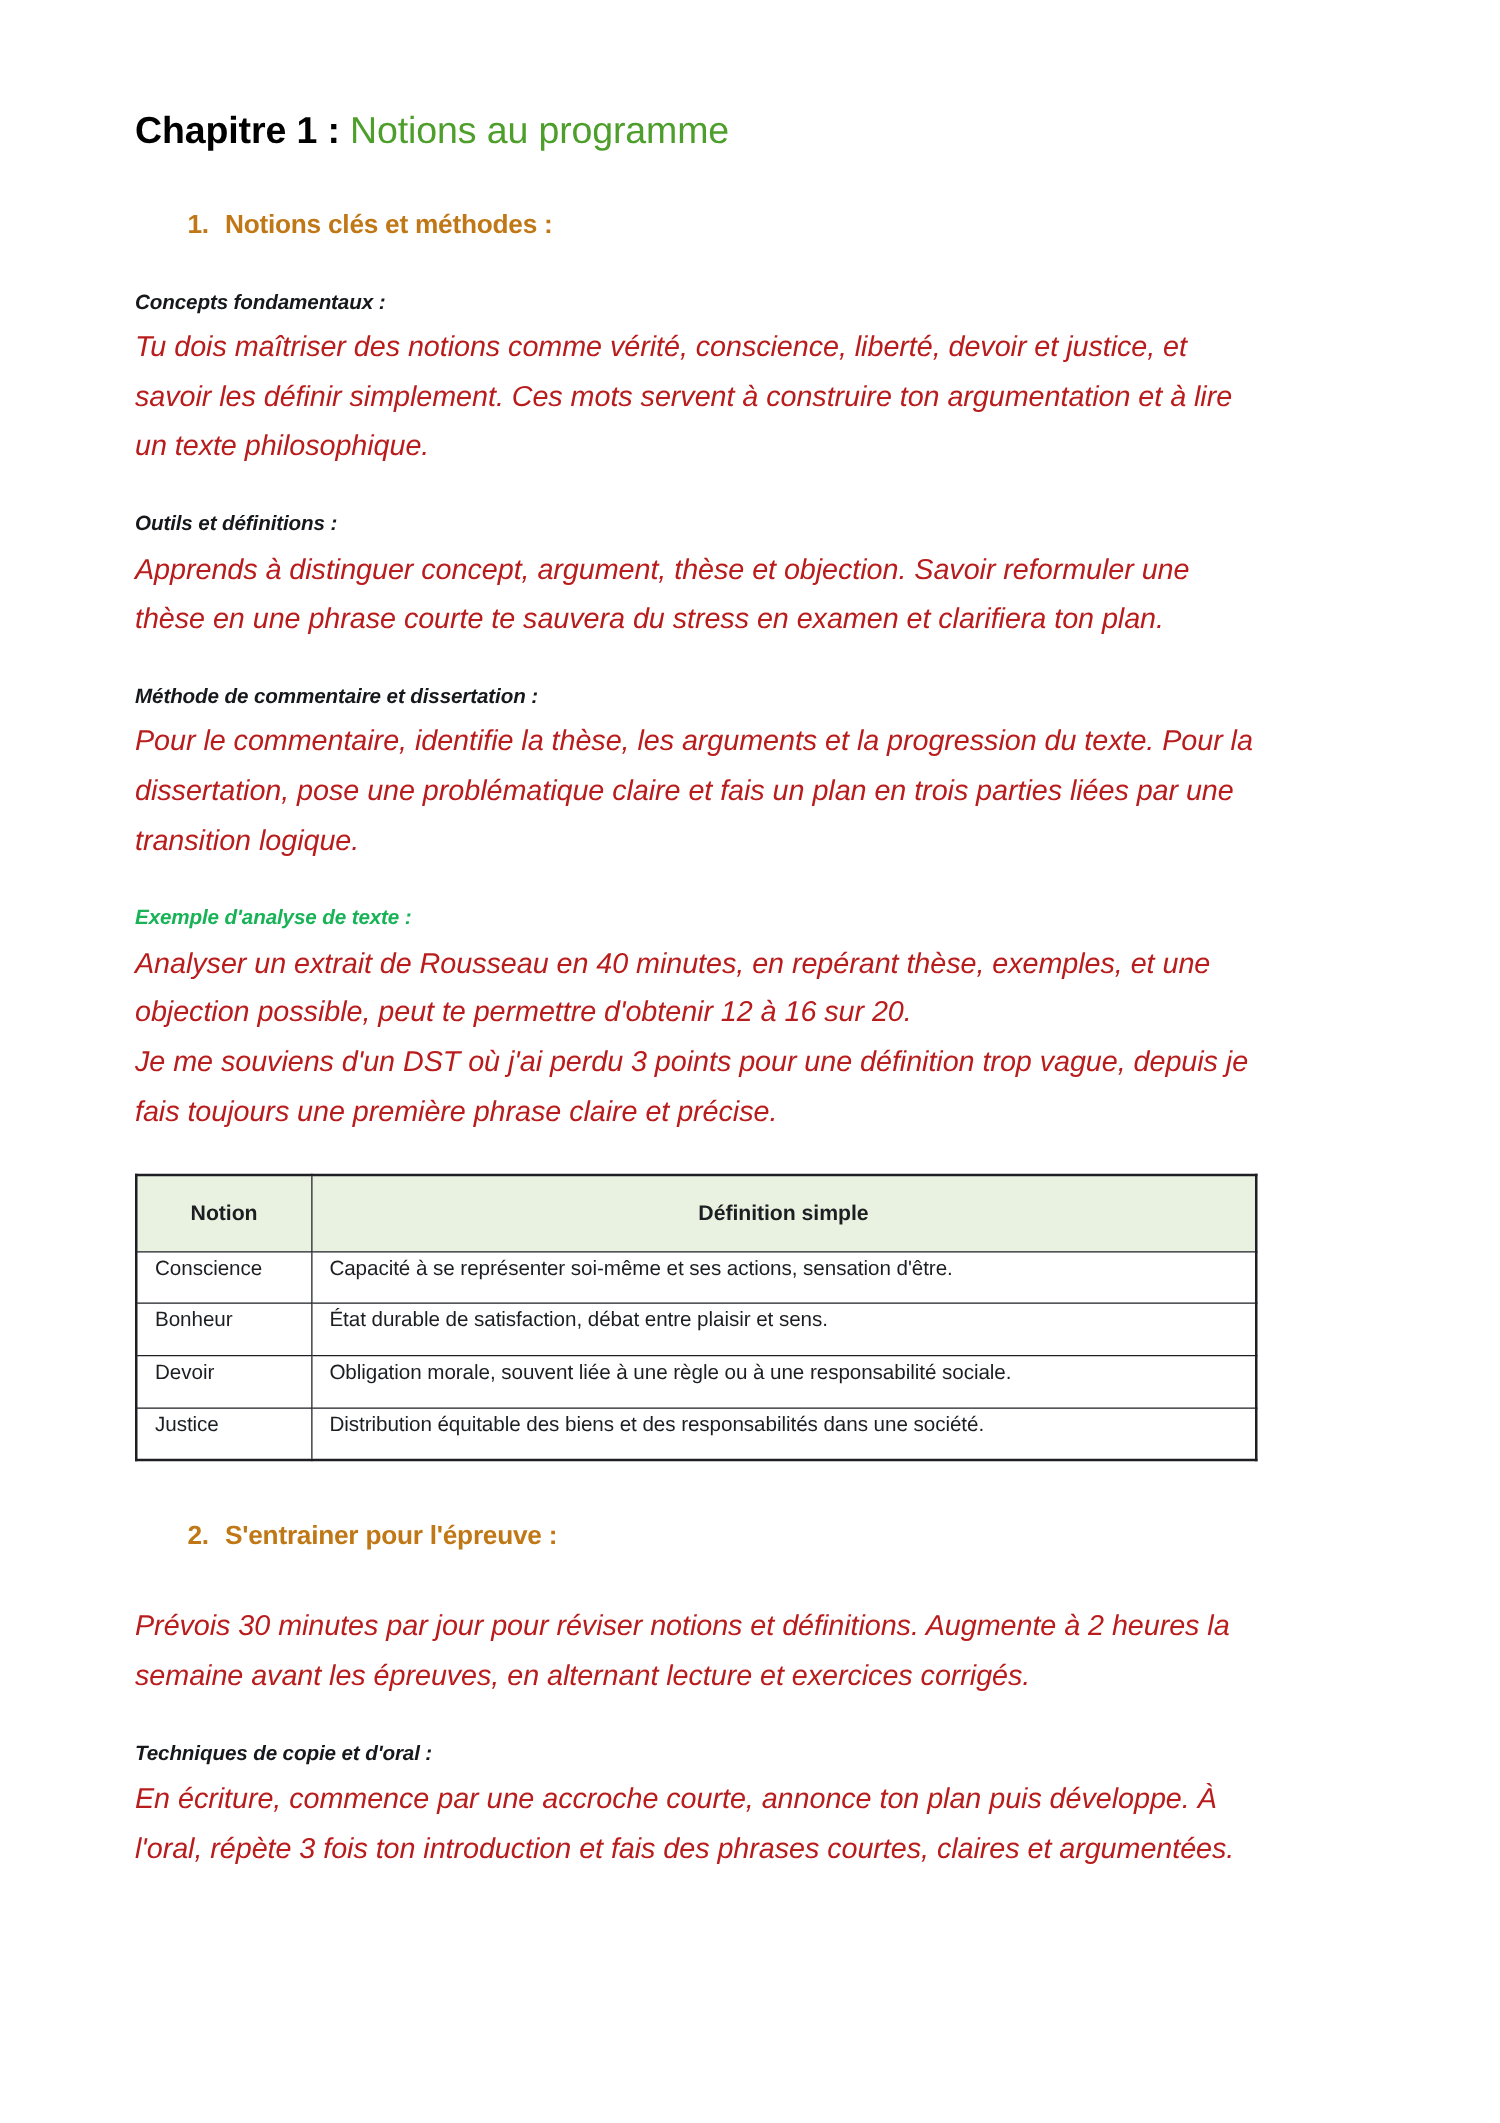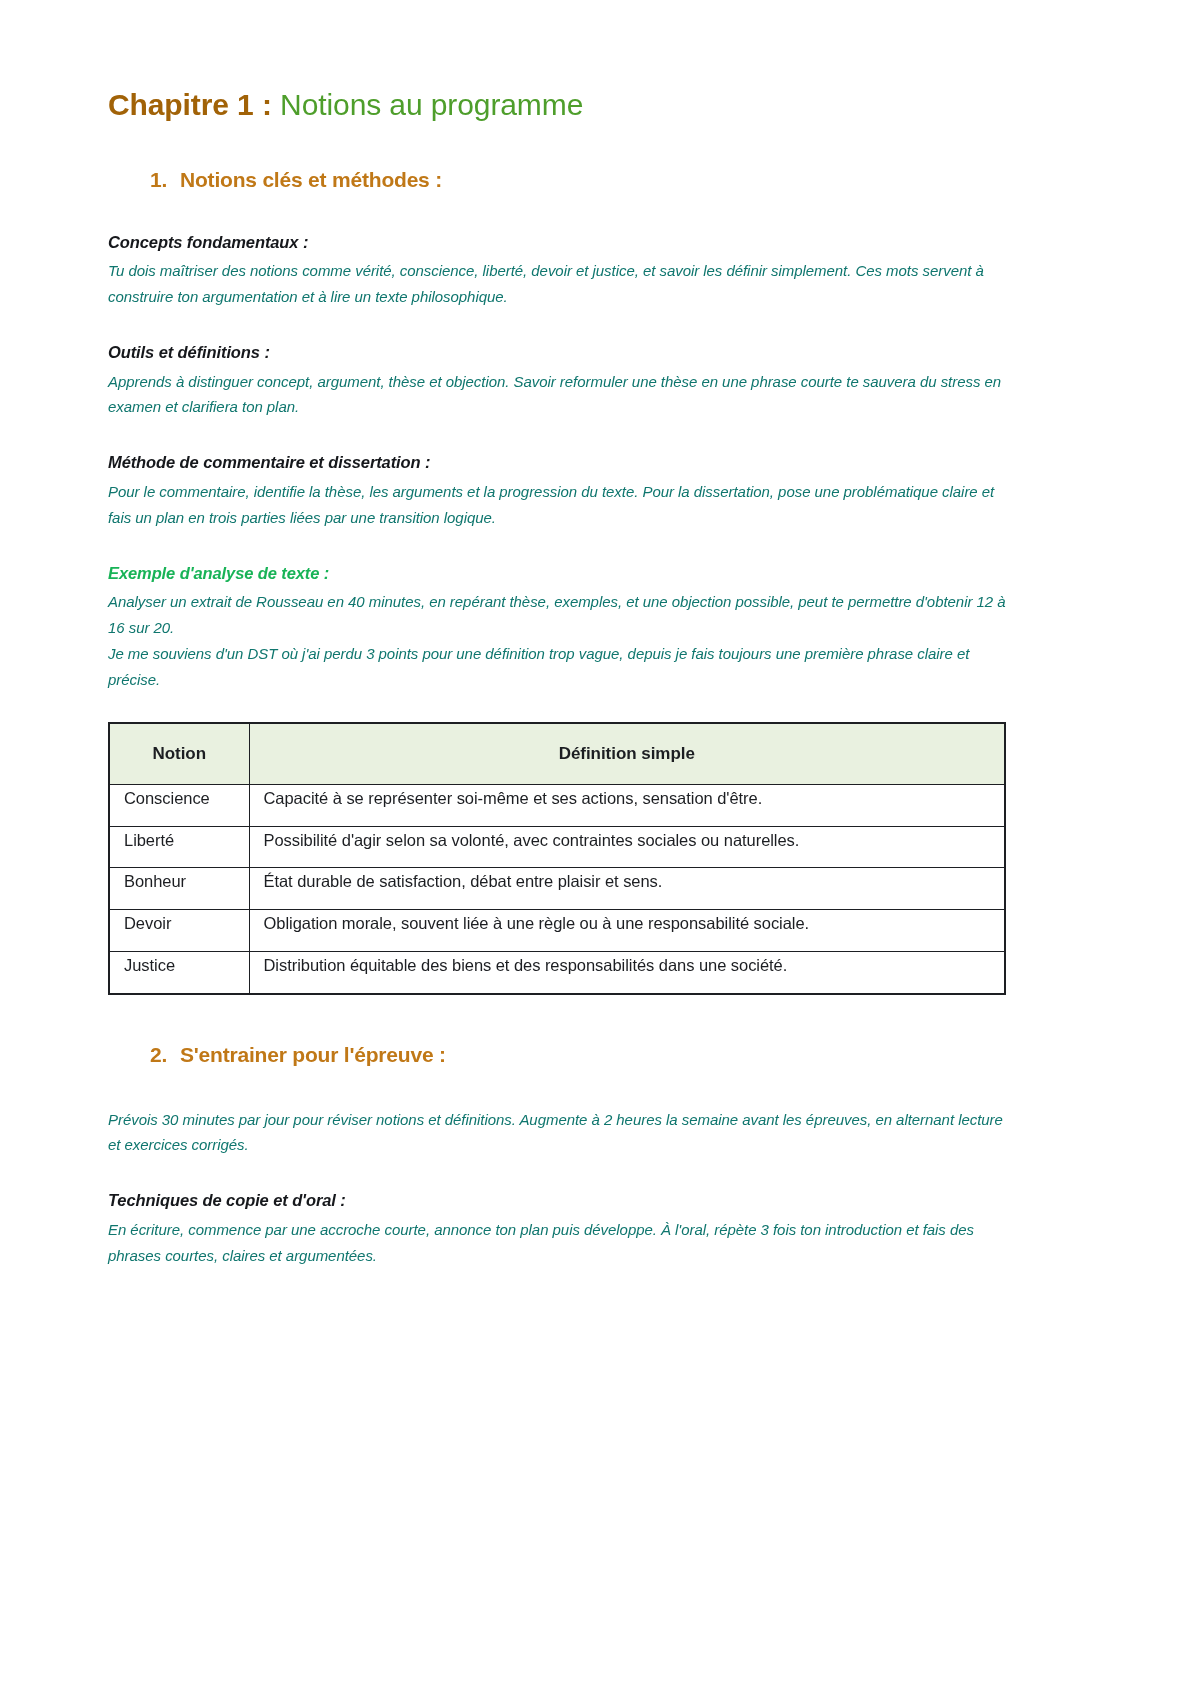--- a/index.html
+++ b/index.html
@@ -29,21 +29,21 @@
   .doc-title {
     font-size: 30px;
     line-height: 1.25;
     color: #4e9e2b;
     letter-spacing: -0.1px;
     margin: 0 0 44px 0;
     font-weight: 400;
   }
   .doc-title .title-strong {
     font-weight: 700;
-    color: #a16207;
+    color: #000000;
   }
 
   
   .section-heading {
     display: flex;
     align-items: baseline;
     margin: 0 0 38px 0;
     padding-left: 42px;
     color: #c07817;
     font-weight: 700;
@@ -72,23 +72,23 @@
     font-size: 16.5px;
     line-height: 1.5;
     color: #16181c;
     margin: 0 0 4px 0;
     letter-spacing: -0.1px;
   }
   .block-title.green {
     color: #18b357;
   }
   .block-body {
-    font-size: 15px;
+    font-size: 23px;
     line-height: 1.72;
-    color: #0f766e;
+    color: #b91c1c;
     margin: 0;
     letter-spacing: -0.05px;
     max-width: 900px;
   }
   .block-body + .block-body {
     margin-top: 0;
   }
 
   
   .notion-table {
@@ -176,24 +176,20 @@
           <th class="col-notion">Notion</th>
           <th class="col-def">Définition simple</th>
         </tr>
       </thead>
       <tbody>
         <tr>
           <td>Conscience</td>
           <td>Capacité à se représenter soi-même et ses actions, sensation d'être.</td>
         </tr>
         <tr>
-          <td>Liberté</td>
-          <td>Possibilité d'agir selon sa volonté, avec contraintes sociales ou naturelles.</td>
-        </tr>
-        <tr>
           <td>Bonheur</td>
           <td>État durable de satisfaction, débat entre plaisir et sens.</td>
         </tr>
         <tr>
           <td>Devoir</td>
           <td>Obligation morale, souvent liée à une règle ou à une responsabilité sociale.</td>
         </tr>
         <tr>
           <td>Justice</td>
           <td>Distribution équitable des biens et des responsabilités dans une société.</td>

